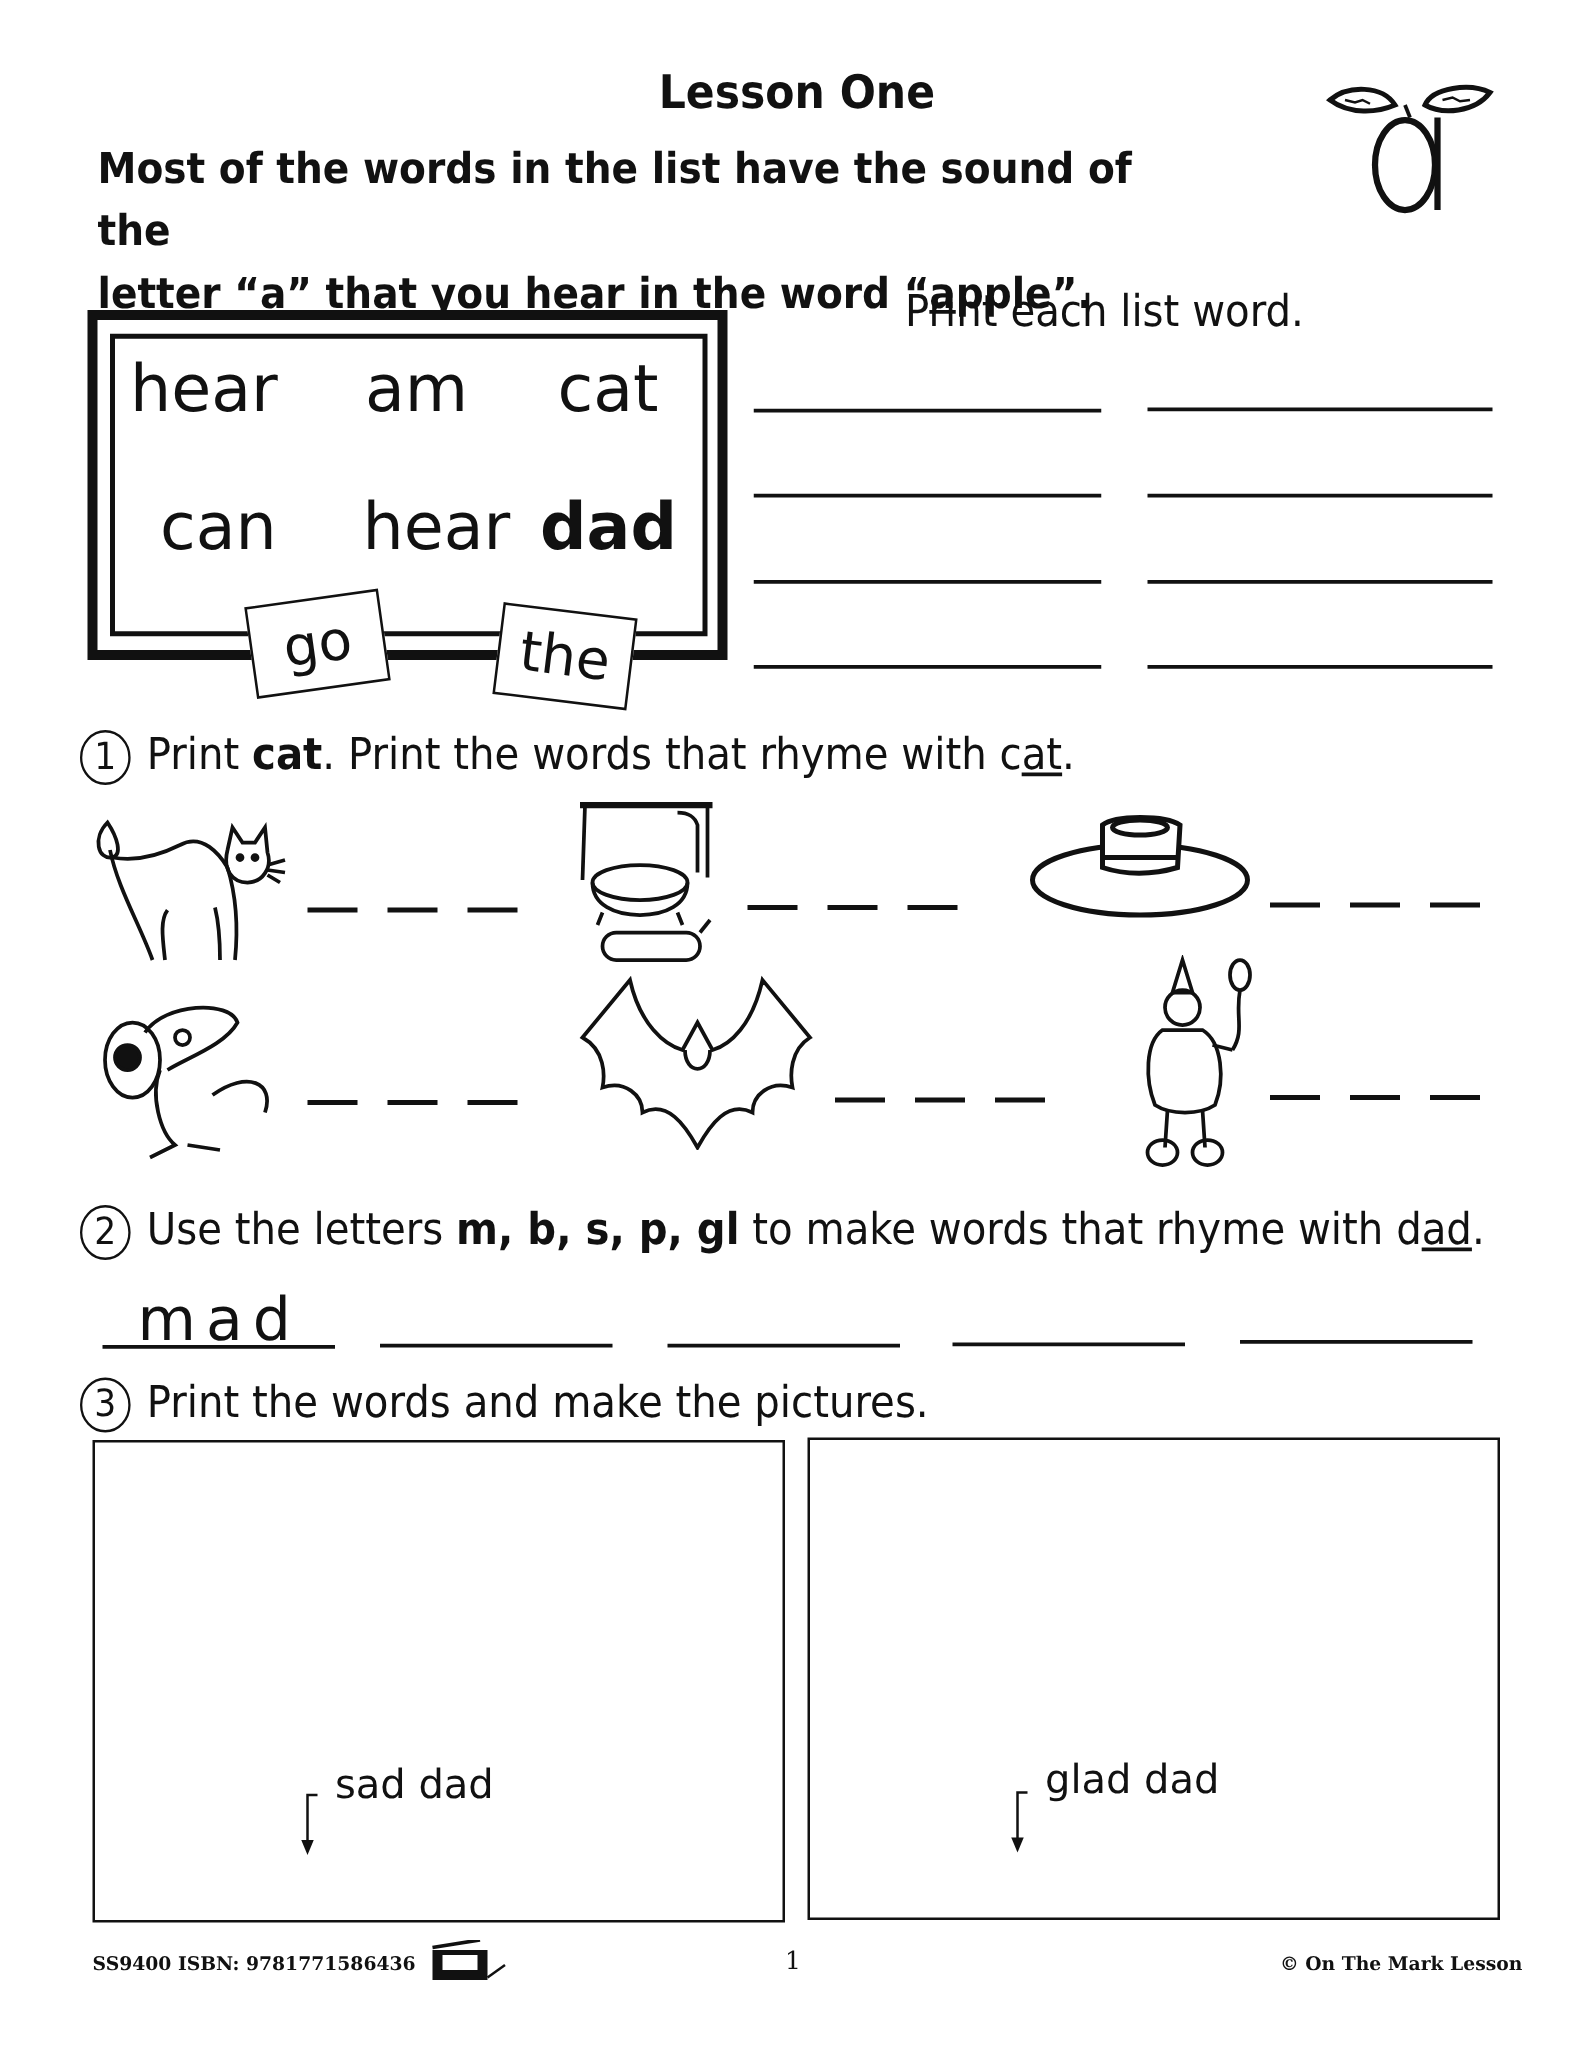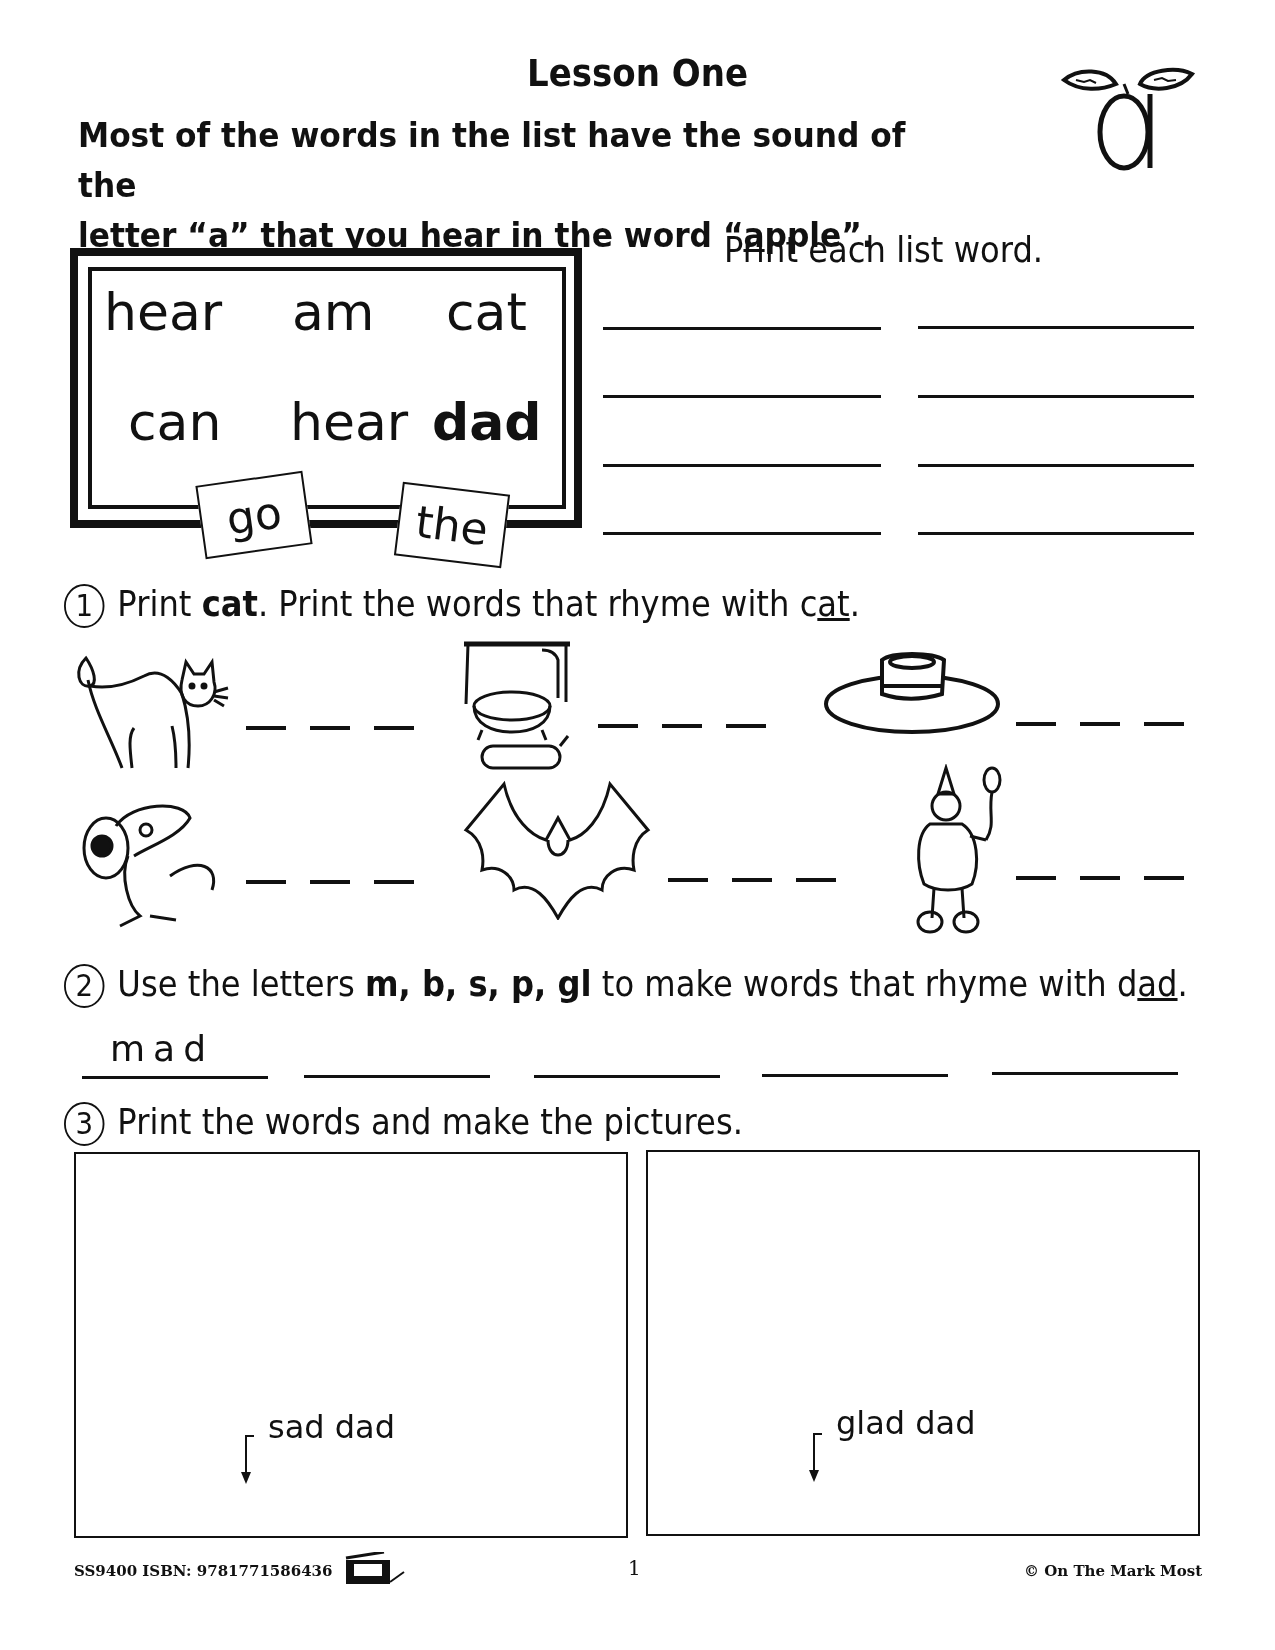--- a/index.html
+++ b/index.html
@@ -162,21 +162,21 @@
   </svg>
 </div>
 <div class="abs dash" style="left:1016px;top:876px;"></div>
 <div class="abs dash" style="left:1080px;top:876px;"></div>
 <div class="abs dash" style="left:1144px;top:876px;"></div>
 
 <div class="abs q" style="left:64px;top:964px;">
   <span class="circle-num">2</span><span>Use the letters </span><b>m, b, s, p, gl</b><span> to make words that rhyme with d</span><span class="u">ad</span><span>.</span>
 </div>
 
-<div class="abs" style="left:110px;top:1028px;font-size:36px;letter-spacing:8px;">mad</div>
+<div class="abs" style="left:110px;top:1028px;font-size:48px;letter-spacing:8px;">mad</div>
 <div class="abs wline" style="left:82px;top:1076px;width:186px;"></div>
 <div class="abs wline" style="left:304px;top:1075px;width:186px;"></div>
 <div class="abs wline" style="left:534px;top:1075px;width:186px;"></div>
 <div class="abs wline" style="left:762px;top:1074px;width:186px;"></div>
 <div class="abs wline" style="left:992px;top:1072px;width:186px;"></div>
 
 <div class="abs q" style="left:64px;top:1102px;">
   <span class="circle-num">3</span><span>Print the words and make the pictures.</span>
 </div>
 
@@ -201,13 +201,13 @@
 <div class="abs footer" style="left:74px;top:1562px;">SS9400  ISBN: 9781771586436</div>
 <div class="abs" style="left:344px;top:1552px;width:80px;height:34px;">
   <svg width="80" height="34" viewBox="0 0 80 34">
       <rect x="2" y="8" width="44" height="24" fill="#111"></rect>
       <rect x="10" y="12" width="28" height="12" fill="#fff"></rect>
       <path d="M2 6 L40 0" stroke="#111" stroke-width="3"></path>
       <path d="M46 30 L60 20" stroke="#111" stroke-width="2"></path>
     </svg>
 </div>
 <div class="abs footer-page" style="left:628px;top:1556px;">1</div>
-<div class="abs footer" style="left:1024px;top:1562px;">© On The Mark Most</div>
+<div class="abs footer" style="left:1024px;top:1562px;">© On The Mark Lesson</div>
 
 </body></html>

